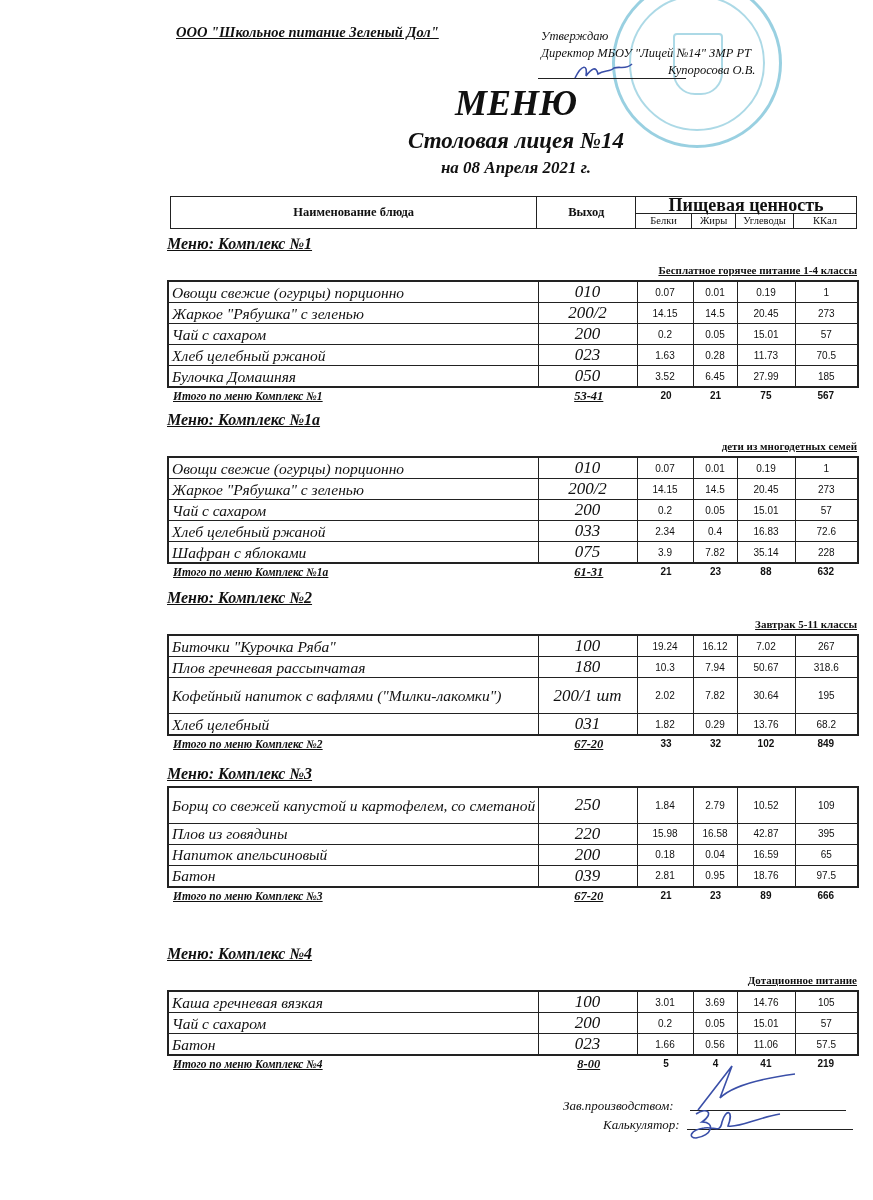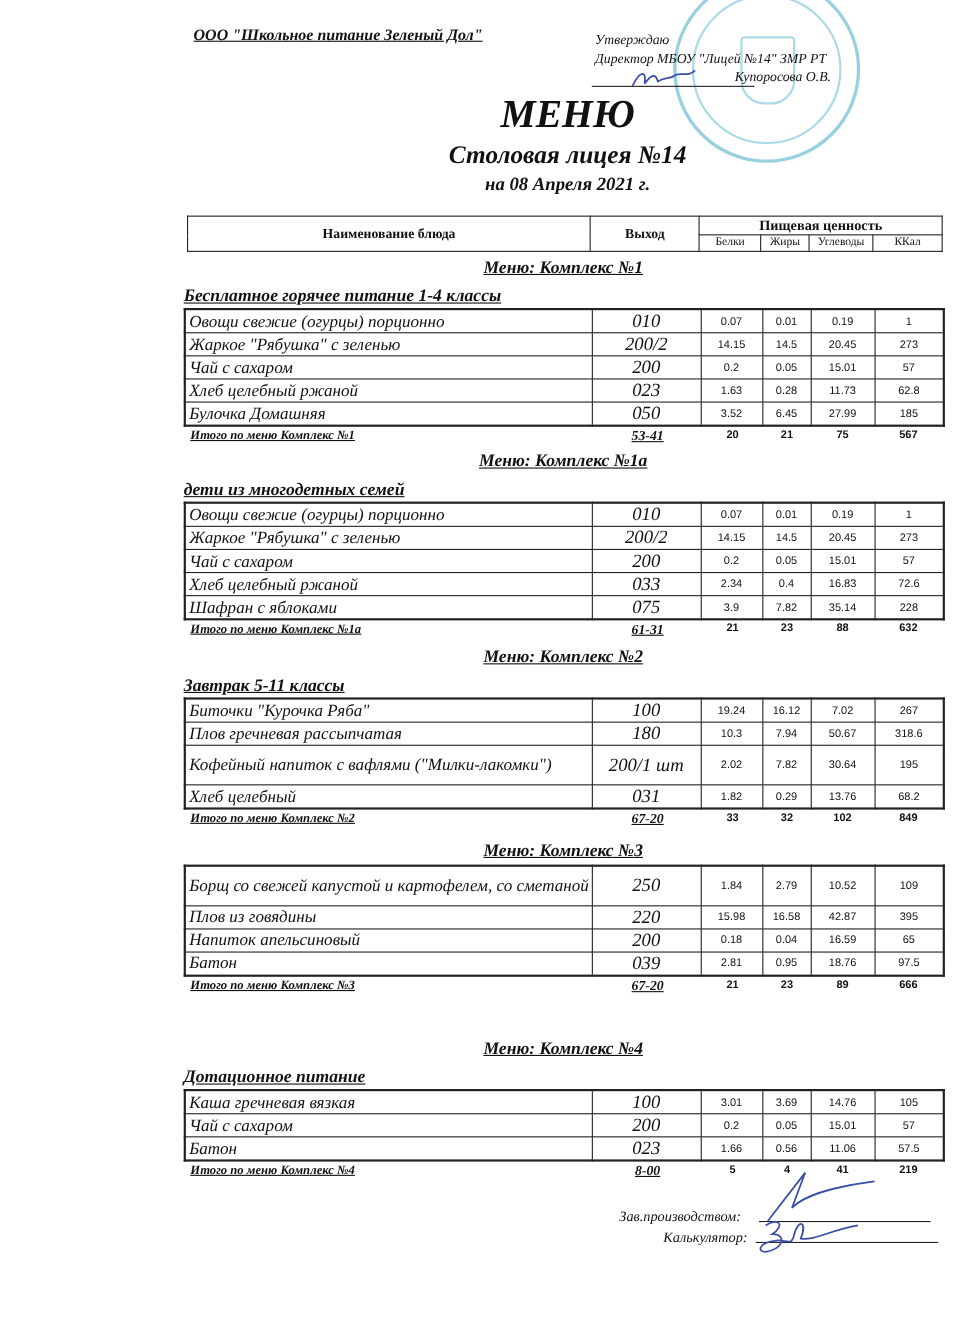--- a/index.html
+++ b/index.html
@@ -31,30 +31,30 @@
     left: 0; width: 1032px; top: 82px; text-align: center; font-size: 36px;
     font-weight: bold; font-style: italic;
   }
   .subtitle { left: 0; width: 1032px; top: 128px; text-align: center; font-size: 23px; font-weight: bold; font-style: italic; }
   .date { left: 0; width: 1032px; top: 158px; text-align: center; font-size: 17px; font-weight: bold; font-style: italic; }
 
   table { border-collapse: collapse; padding-left: 19px; }
   .hdr { left: 170px; top: 196px; width: 687px; }
   .hdr td { border: 1px solid #222; text-align: center; font-family: "Liberation Serif", serif; }
   .hdr .big { font-weight: bold; font-size: 12.5px; }
-  .hdr .pv { font-weight: bold; font-size: 13px; height: 14px; line-height: 14px; }
+  .hdr .pv { font-weight: bold; font-size: 18px; height: 14px; line-height: 14px; }
   .hdr .sub { font-size: 10.5px; height: 12px; line-height: 12px; }
 
   .section { position: absolute; left: 167px; width: 690px; }
   .sec-title {
-    text-align: center; font-size: 16px; font-weight: bold; font-style: italic; height: 24px; line-height: 24px;
+    text-align: left; font-size: 16px; font-weight: bold; font-style: italic; height: 24px; line-height: 24px;
   }
   .sec-title span, .sec-sub span { text-decoration: underline; }
   .sec-sub {
-    text-align: left; font-size: 16px; font-weight: bold; font-style: italic; height: 20px; line-height: 20px; margin-top: 4px;
+    text-align: right; font-size: 11px; font-weight: bold; height: 20px; line-height: 20px; margin-top: 4px;
   }
   .dt { width: 690px; table-layout: fixed; border: 2px solid #222; }
   .dt td { border: 1px solid #222; padding: 0; height: 18px; }
   .dt td.name { font-style: italic; font-size: 15.5px; padding-left: 3px; line-height: 17px; }
   .dt td.out { font-style: italic; font-size: 17px; text-align: center; }
   .dt td.num { font-family: "Liberation Sans", sans-serif; font-size: 10px; text-align: center; }
   .total { display: flex; height: 18px; line-height: 16px; font-weight: bold; }
   .total .tl { width: 370px; padding-left: 6px; font-size: 11.5px; font-style: italic; }
   .total .tl span, .total .to span { text-decoration: underline; }
   .total .to { width: 100px; text-align: center; font-style: italic; font-size: 12.5px; }
@@ -149,21 +149,21 @@
         <td class="num">0.05</td>
         <td class="num">15.01</td>
         <td class="num">57</td>
       </tr>
           <tr>
         <td class="name">Хлеб  целебный ржаной</td>
         <td class="out">023</td>
         <td class="num">1.63</td>
         <td class="num">0.28</td>
         <td class="num">11.73</td>
-        <td class="num">62.8</td>
+        <td class="num">70.5</td>
       </tr>
           <tr>
         <td class="name">Булочка Домашняя</td>
         <td class="out">050</td>
         <td class="num">3.52</td>
         <td class="num">6.45</td>
         <td class="num">27.99</td>
         <td class="num">185</td>
       </tr>
         </tbody>

